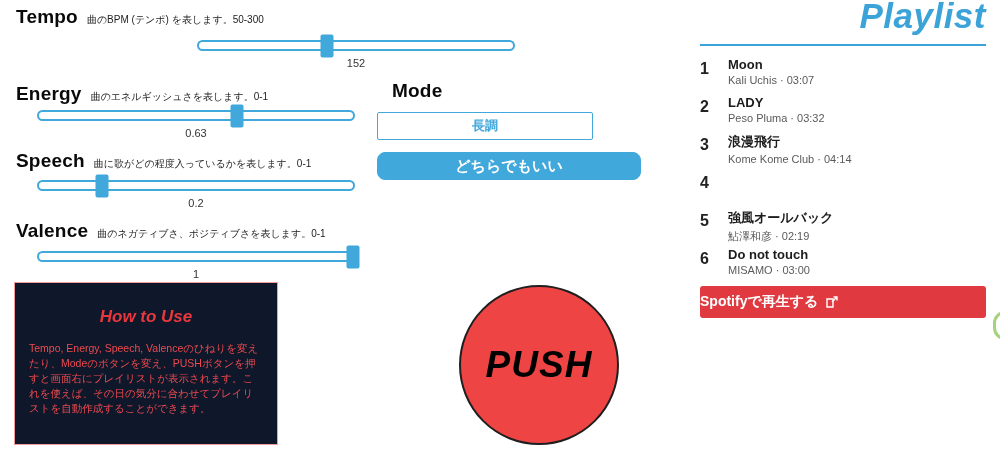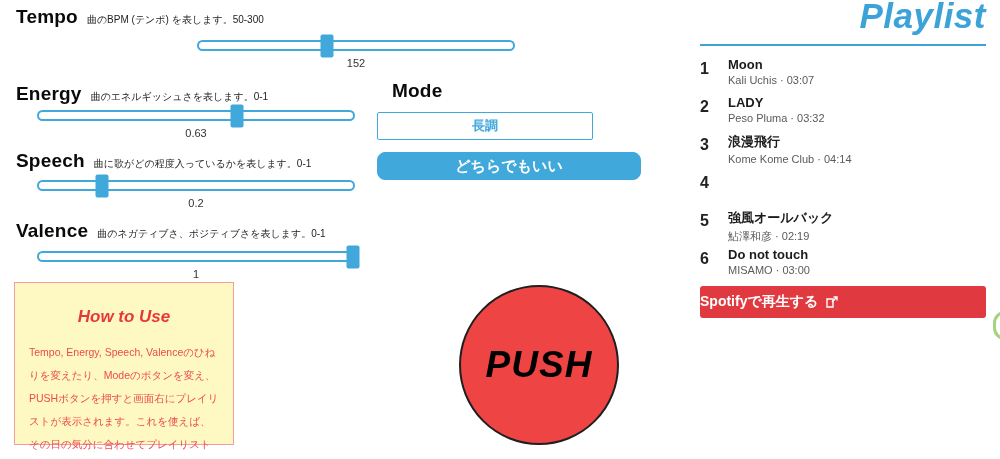--- a/index.html
+++ b/index.html
@@ -36,29 +36,29 @@
     font-size:13px; font-weight:bold; cursor:pointer; border-radius:2px;
   }
   .mode-either {
     position:absolute; left:377px; top:152px; width:264px; height:28px;
     display:flex; align-items:center; justify-content:center;
     background:#41a8dc; border:1px solid #41a8dc; color:#fff;
     font-size:15px; font-weight:bold; cursor:pointer; border-radius:8px;
   }
   
   .howto {
-    position:absolute; left:14px; top:282px; width:220px; height:163px;
-    border:1px solid #f29c9c; background:#fef9c3;
+    position:absolute; left:14px; top:282px; width:264px; height:163px;
+    border:1px solid #f29c9c; background:#0f172a;
   }
   .howto-title {
     margin-top:24px; text-align:center; color:#e8383d;
     font-size:17px; font-weight:bold; font-style:italic;
   }
   .howto-body {
-    margin:14px 14px 0 14px; color:#ed4a4f; font-size:10.5px; line-height:23px;
+    margin:14px 14px 0 14px; color:#ed4a4f; font-size:10.5px; line-height:15px;
   }
   
   .push {
     position:absolute; left:459px; top:285px; width:160px; height:160px;
     border-radius:50%; background:#ef4444; border:2px solid #1f1f1f;
     display:flex; align-items:center; justify-content:center; cursor:pointer;
   }
   .push-label { font-size:37px; font-weight:bold; font-style:italic; color:#000; letter-spacing:1px; }
   
   .pl-title {

